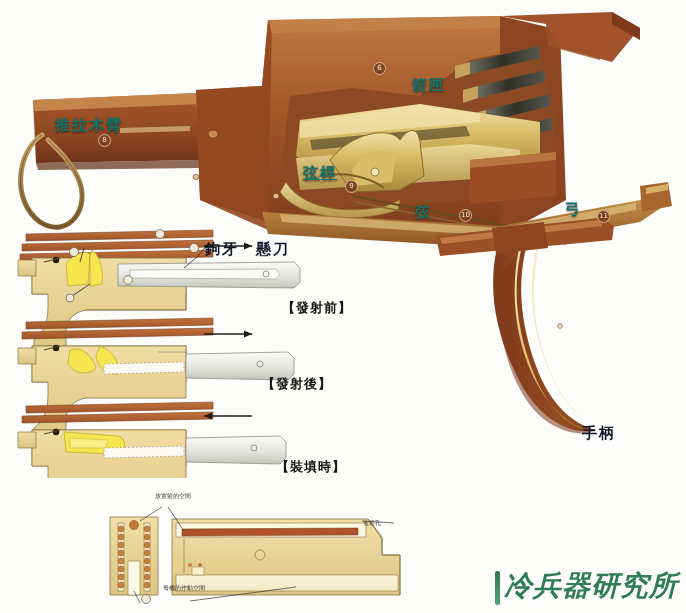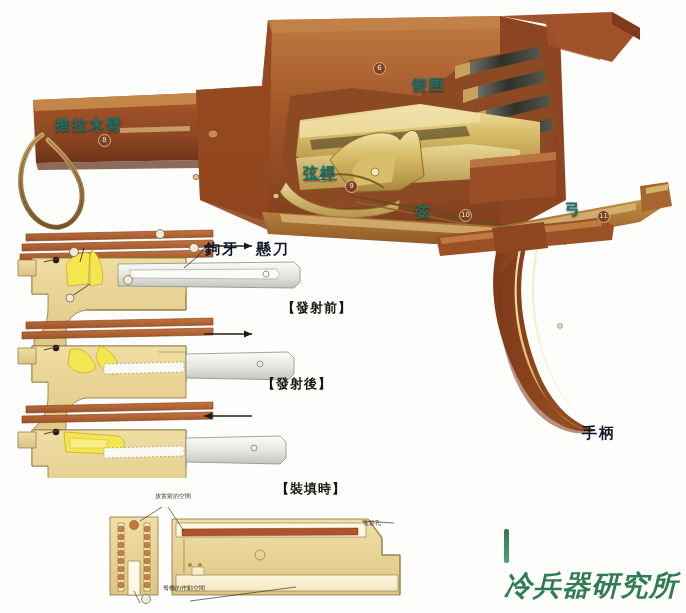--- a/index.html
+++ b/index.html
@@ -50,21 +50,21 @@
     width:11px;height:11px;border-radius:50%;
     background:#f2ece0;border:1px solid #6c5a44;
     color:#3a2d1c;font-size:7px;line-height:10px;text-align:center;
     font-family:"DejaVu Sans",sans-serif;
   }
   .circnum.dark{background:#7d4423;border-color:#d9b28d;color:#f6e6cf;}
 
   
   #watermark{
     position:absolute;right:8px;bottom:8px;
-    display:flex;align-items:flex-start;gap:4px;flex-direction:column;
+    display:flex;align-items:flex-end;gap:4px;
   }
   #wm-bar{width:5px;height:34px;background:linear-gradient(180deg,#2f7a4e,#52a373);border-radius:2px;}
   #wm-text{
     font-family:"DejaVu Serif","Liberation Serif",serif;
     font-size:28px;font-weight:700;font-style:italic;
     color:#2e7d52;letter-spacing:1px;
     text-shadow:0 1px 0 rgba(255,255,255,.6);
   }
 </style>
 </head>
@@ -332,21 +332,21 @@
       <path d="M244,12 L196,12" stroke="#1f1c16" stroke-width="1.4"></path>
       <path d="M196,12 L204,8.5 L204,15.5 Z" fill="#1f1c16"></path>
     </g>
   </svg>
 
   <div class="lbl lbl-dark" style="left:205px;top:240px;">鉤牙</div>
   <div class="lbl lbl-dark" style="left:256px;top:240px;">懸刀</div>
 
   <div class="lbl lbl-cap" style="left:282px;top:299px;">【發射前】</div>
   <div class="lbl lbl-cap" style="left:262px;top:375px;">【發射後】</div>
-  <div class="lbl lbl-cap" style="left:276px;top:458px;margin-top:22px;">【裝填時】</div>
+  <div class="lbl lbl-cap" style="left:276px;top:458px;">【裝填時】</div>
 
   <svg class="abs" style="left:100px;top:495px;" width="360" height="115" viewBox="0 0 360 115">
     <defs>
       <linearGradient id="bWood" x1="0" y1="0" x2="0" y2="1">
         <stop offset="0%" stop-color="#f1dfa6"></stop>
         <stop offset="100%" stop-color="#ddc684"></stop>
       </linearGradient>
       <linearGradient id="bPale" x1="0" y1="0" x2="0" y2="1">
         <stop offset="0%" stop-color="#fcf6dd"></stop>
         <stop offset="100%" stop-color="#f2e8c4"></stop>

